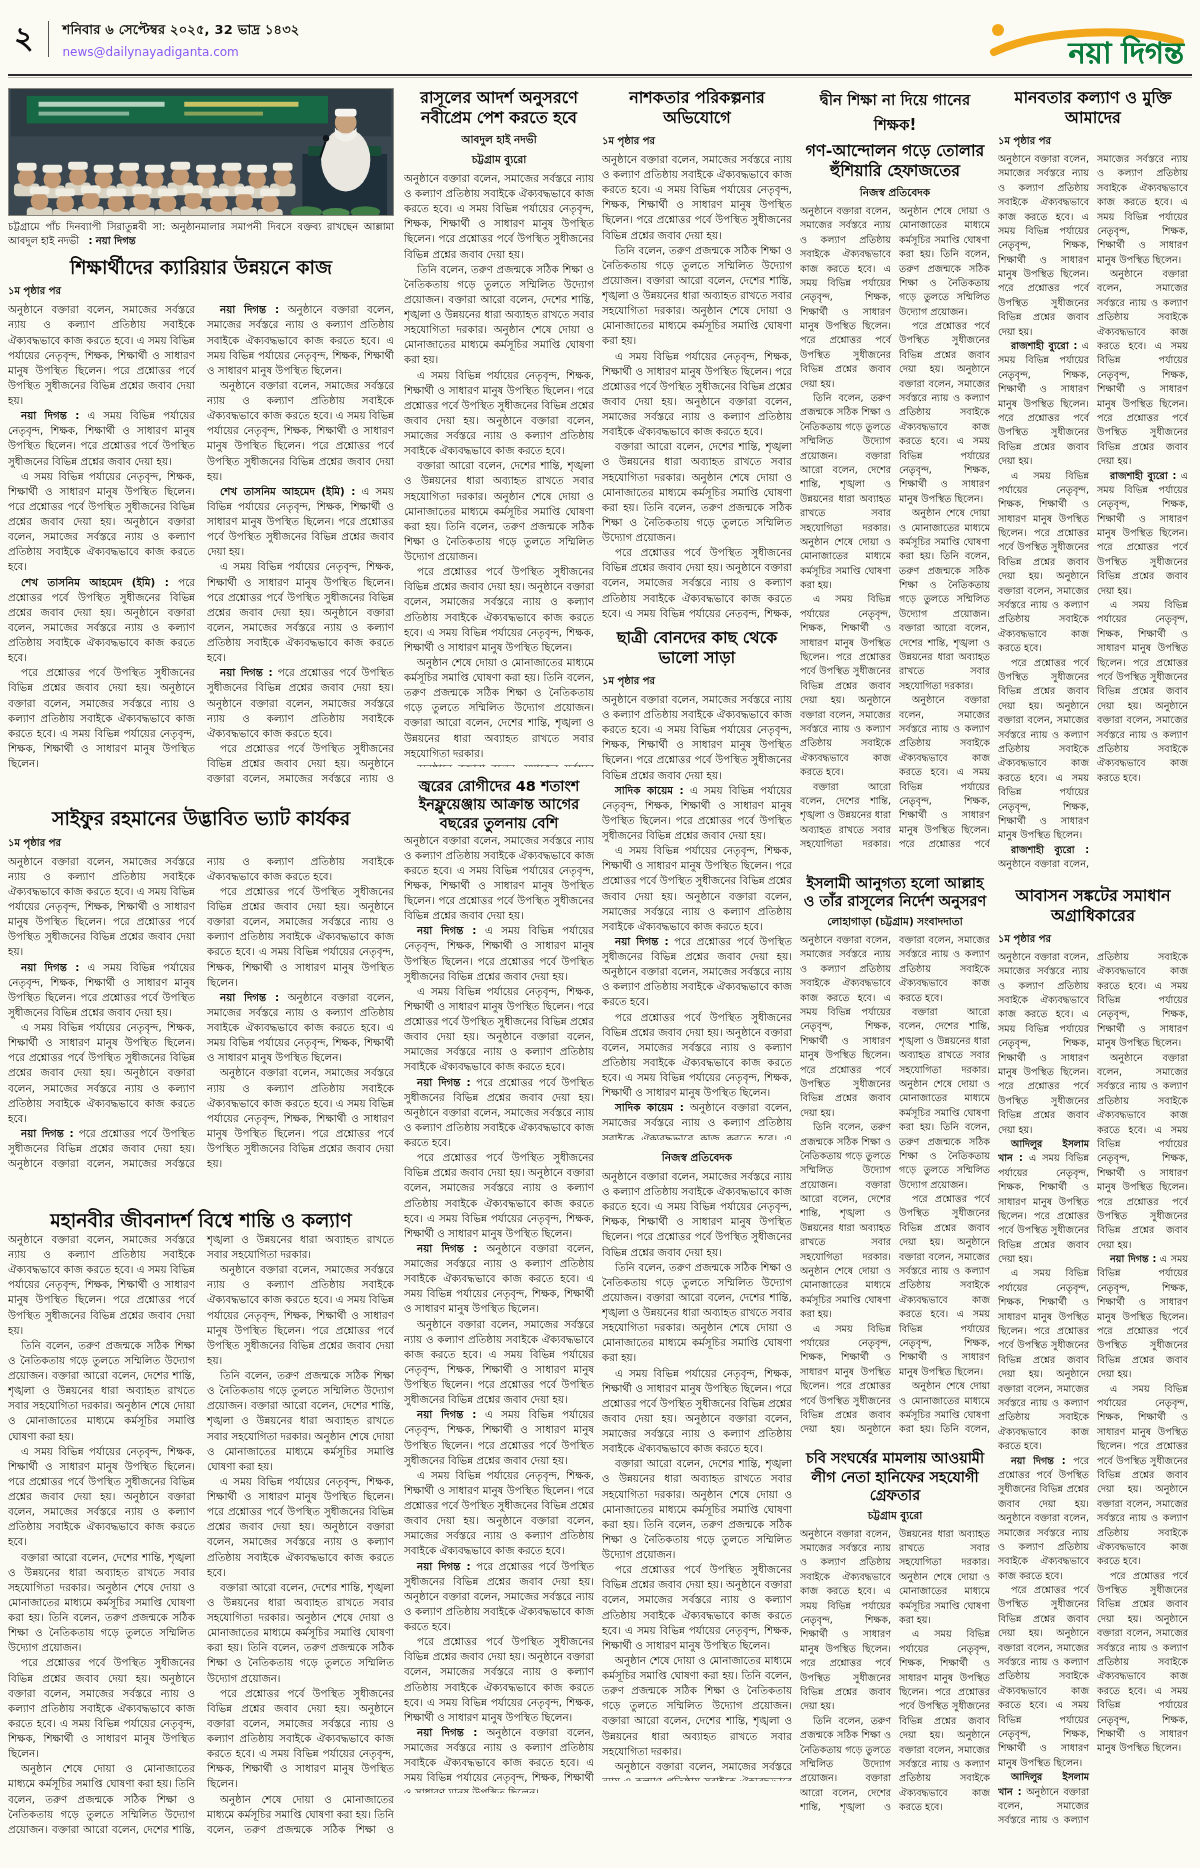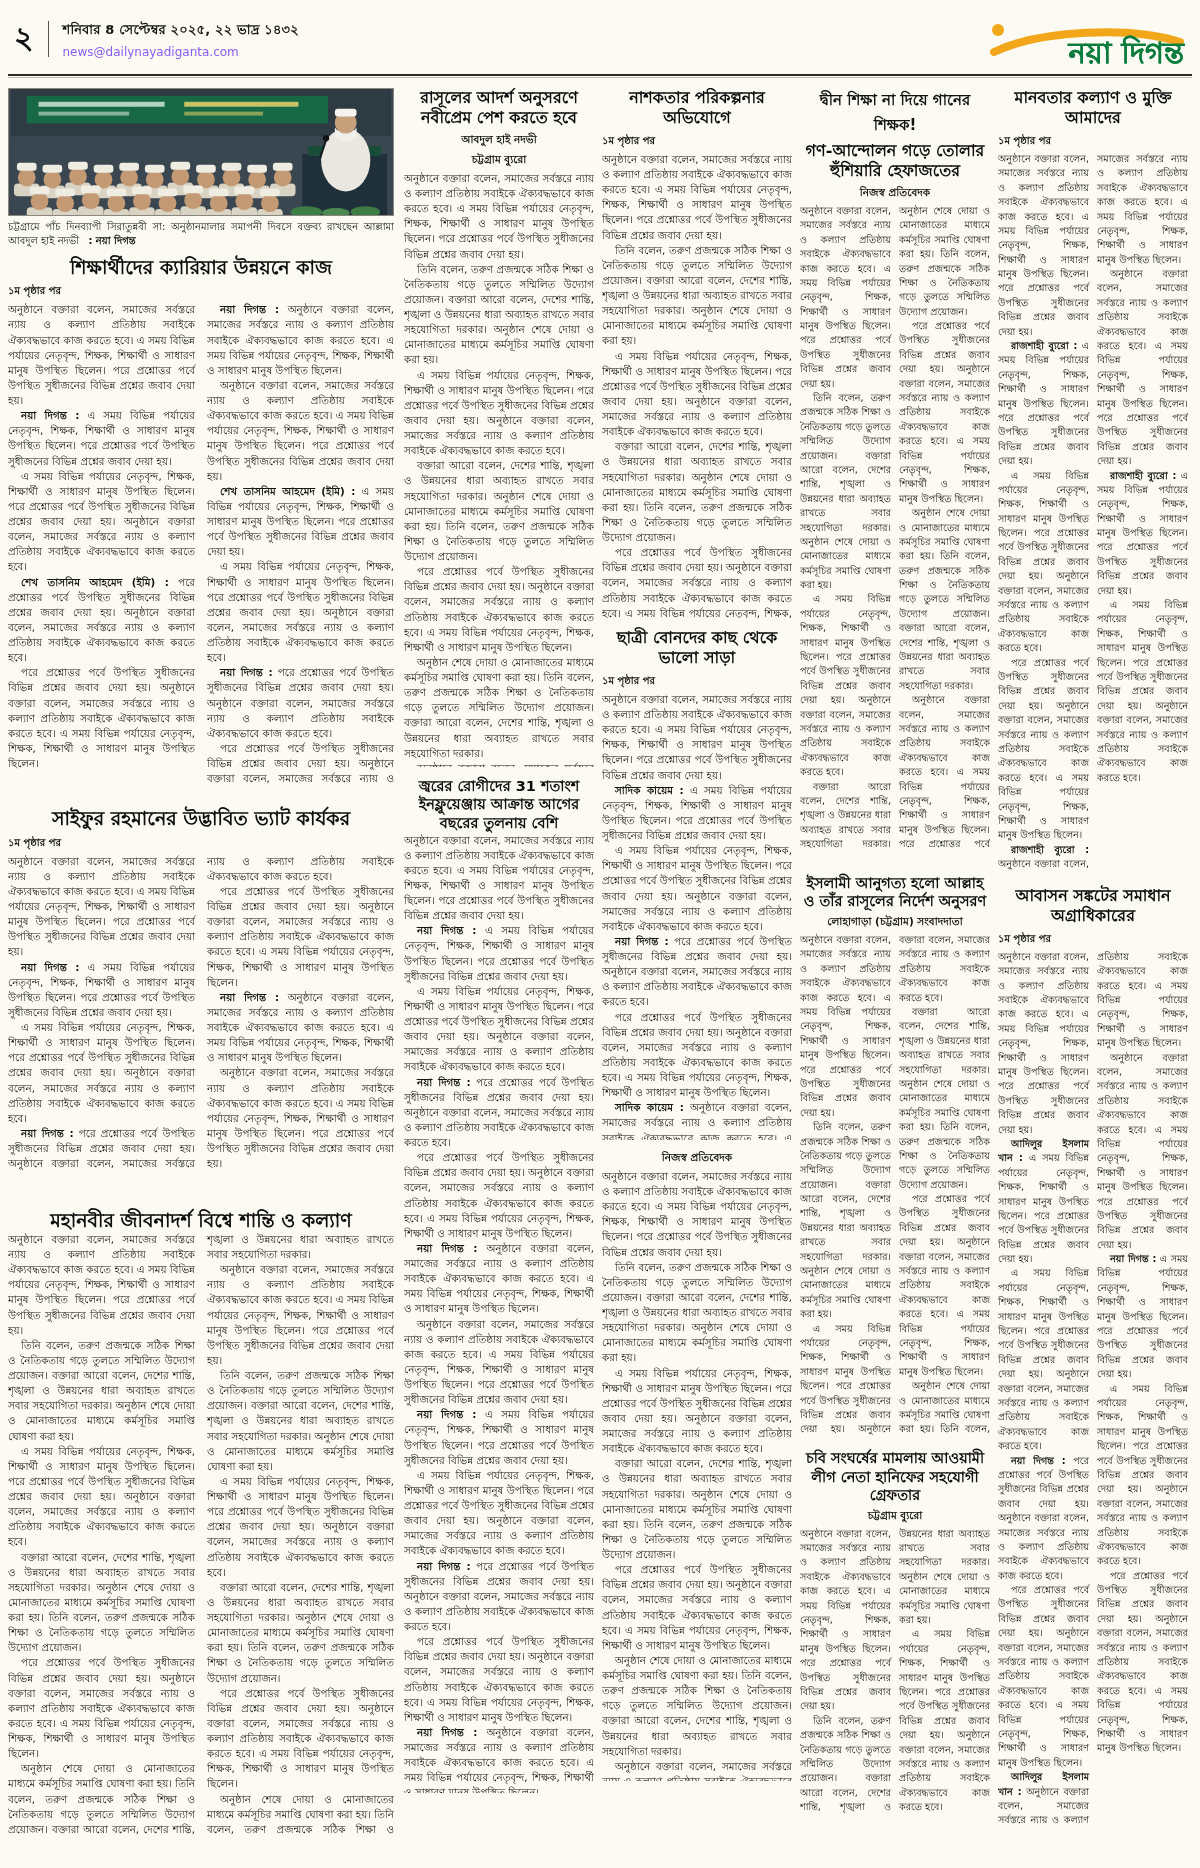--- a/index.html
+++ b/index.html
@@ -55,21 +55,21 @@
 </style>
 </head>
 <body>
 
 <div class="page">
 
   <header class="masthead">
     <div class="pageno">২</div>
     <div class="vr"></div>
     <div>
-      <div class="dateline">শনিবার 8 সেপ্টেম্বর ২০২৫, ২২ ভাদ্র ১৪৩২</div>
+      <div class="dateline">শনিবার ৬ সেপ্টেম্বর ২০২৫, 32 ভাদ্র ১৪৩২</div>
       <div class="email">news@dailynayadiganta.com</div>
     </div>
     <div class="logo">
       <svg width="210" height="54" viewBox="0 0 210 54">
         <path d="M14 40 C 60 18, 150 14, 200 30" fill="none" stroke="#f2a71b" stroke-width="8" stroke-linecap="round"></path>
         <circle cx="18" cy="18" r="6" fill="#f2a71b"></circle>
       </svg>
       <span class="logo-text">নয়া দিগন্ত</span>
     </div>
   </header>
@@ -190,21 +190,21 @@
           <p class="para">অনুষ্ঠানে বক্তারা বলেন, সমাজের সর্বস্তরে ন্যায় ও কল্যাণ প্রতিষ্ঠায় সবাইকে ঐক্যবদ্ধভাবে কাজ করতে হবে। এ সময় বিভিন্ন পর্যায়ের নেতৃবৃন্দ, শিক্ষক, শিক্ষার্থী ও সাধারণ মানুষ উপস্থিত ছিলেন। পরে প্রশ্নোত্তর পর্বে উপস্থিত সুধীজনের বিভিন্ন প্রশ্নের জবাব দেয়া হয়।</p>
           <p class="para">তিনি বলেন, তরুণ প্রজন্মকে সঠিক শিক্ষা ও নৈতিকতায় গড়ে তুলতে সম্মিলিত উদ্যোগ প্রয়োজন। বক্তারা আরো বলেন, দেশের শান্তি, শৃঙ্খলা ও উন্নয়নের ধারা অব্যাহত রাখতে সবার সহযোগিতা দরকার। অনুষ্ঠান শেষে দোয়া ও মোনাজাতের মাধ্যমে কর্মসূচির সমাপ্তি ঘোষণা করা হয়।</p>
           <p class="para">এ সময় বিভিন্ন পর্যায়ের নেতৃবৃন্দ, শিক্ষক, শিক্ষার্থী ও সাধারণ মানুষ উপস্থিত ছিলেন। পরে প্রশ্নোত্তর পর্বে উপস্থিত সুধীজনের বিভিন্ন প্রশ্নের জবাব দেয়া হয়। অনুষ্ঠানে বক্তারা বলেন, সমাজের সর্বস্তরে ন্যায় ও কল্যাণ প্রতিষ্ঠায় সবাইকে ঐক্যবদ্ধভাবে কাজ করতে হবে।</p>
           <p class="para">বক্তারা আরো বলেন, দেশের শান্তি, শৃঙ্খলা ও উন্নয়নের ধারা অব্যাহত রাখতে সবার সহযোগিতা দরকার। অনুষ্ঠান শেষে দোয়া ও মোনাজাতের মাধ্যমে কর্মসূচির সমাপ্তি ঘোষণা করা হয়। তিনি বলেন, তরুণ প্রজন্মকে সঠিক শিক্ষা ও নৈতিকতায় গড়ে তুলতে সম্মিলিত উদ্যোগ প্রয়োজন।</p>
           <p class="para">পরে প্রশ্নোত্তর পর্বে উপস্থিত সুধীজনের বিভিন্ন প্রশ্নের জবাব দেয়া হয়। অনুষ্ঠানে বক্তারা বলেন, সমাজের সর্বস্তরে ন্যায় ও কল্যাণ প্রতিষ্ঠায় সবাইকে ঐক্যবদ্ধভাবে কাজ করতে হবে। এ সময় বিভিন্ন পর্যায়ের নেতৃবৃন্দ, শিক্ষক, শিক্ষার্থী ও সাধারণ মানুষ উপস্থিত ছিলেন।</p>
           <p class="para">অনুষ্ঠান শেষে দোয়া ও মোনাজাতের মাধ্যমে কর্মসূচির সমাপ্তি ঘোষণা করা হয়। তিনি বলেন, তরুণ প্রজন্মকে সঠিক শিক্ষা ও নৈতিকতায় গড়ে তুলতে সম্মিলিত উদ্যোগ প্রয়োজন। বক্তারা আরো বলেন, দেশের শান্তি, শৃঙ্খলা ও উন্নয়নের ধারা অব্যাহত রাখতে সবার সহযোগিতা দরকার।</p>
           <p class="para">অনুষ্ঠানে বক্তারা বলেন, সমাজের সর্বস্তরে ন্যায় ও কল্যাণ প্রতিষ্ঠায় সবাইকে ঐক্যবদ্ধভাবে কাজ করতে হবে। এ সময় বিভিন্ন পর্যায়ের নেতৃবৃন্দ, শিক্ষক, শিক্ষার্থী ও সাধারণ মানুষ উপস্থিত ছিলেন। পরে প্রশ্নোত্তর পর্বে উপস্থিত সুধীজনের বিভিন্ন প্রশ্নের জবাব দেয়া হয়।</p>
         </div>
     </section>
     <section class="article">
-      <h2 class="head h-md">জ্বরের রোগীদের 31 শতাংশ ইনফ্লুয়েঞ্জায় আক্রান্ত আগের বছরের তুলনায় বেশি</h2>
+      <h2 class="head h-md">জ্বরের রোগীদের 48 শতাংশ ইনফ্লুয়েঞ্জায় আক্রান্ত আগের বছরের তুলনায় বেশি</h2>
       <div class="body" style="height:960px">
           <p class="para">অনুষ্ঠানে বক্তারা বলেন, সমাজের সর্বস্তরে ন্যায় ও কল্যাণ প্রতিষ্ঠায় সবাইকে ঐক্যবদ্ধভাবে কাজ করতে হবে। এ সময় বিভিন্ন পর্যায়ের নেতৃবৃন্দ, শিক্ষক, শিক্ষার্থী ও সাধারণ মানুষ উপস্থিত ছিলেন। পরে প্রশ্নোত্তর পর্বে উপস্থিত সুধীজনের বিভিন্ন প্রশ্নের জবাব দেয়া হয়।</p>
           <p class="para"><b class="lead">নয়া দিগন্ত :</b> এ সময় বিভিন্ন পর্যায়ের নেতৃবৃন্দ, শিক্ষক, শিক্ষার্থী ও সাধারণ মানুষ উপস্থিত ছিলেন। পরে প্রশ্নোত্তর পর্বে উপস্থিত সুধীজনের বিভিন্ন প্রশ্নের জবাব দেয়া হয়।</p>
           <p class="para">এ সময় বিভিন্ন পর্যায়ের নেতৃবৃন্দ, শিক্ষক, শিক্ষার্থী ও সাধারণ মানুষ উপস্থিত ছিলেন। পরে প্রশ্নোত্তর পর্বে উপস্থিত সুধীজনের বিভিন্ন প্রশ্নের জবাব দেয়া হয়। অনুষ্ঠানে বক্তারা বলেন, সমাজের সর্বস্তরে ন্যায় ও কল্যাণ প্রতিষ্ঠায় সবাইকে ঐক্যবদ্ধভাবে কাজ করতে হবে।</p>
           <p class="para"><b class="lead">নয়া দিগন্ত :</b> পরে প্রশ্নোত্তর পর্বে উপস্থিত সুধীজনের বিভিন্ন প্রশ্নের জবাব দেয়া হয়। অনুষ্ঠানে বক্তারা বলেন, সমাজের সর্বস্তরে ন্যায় ও কল্যাণ প্রতিষ্ঠায় সবাইকে ঐক্যবদ্ধভাবে কাজ করতে হবে।</p>
           <p class="para">পরে প্রশ্নোত্তর পর্বে উপস্থিত সুধীজনের বিভিন্ন প্রশ্নের জবাব দেয়া হয়। অনুষ্ঠানে বক্তারা বলেন, সমাজের সর্বস্তরে ন্যায় ও কল্যাণ প্রতিষ্ঠায় সবাইকে ঐক্যবদ্ধভাবে কাজ করতে হবে। এ সময় বিভিন্ন পর্যায়ের নেতৃবৃন্দ, শিক্ষক, শিক্ষার্থী ও সাধারণ মানুষ উপস্থিত ছিলেন।</p>
           <p class="para"><b class="lead">নয়া দিগন্ত :</b> অনুষ্ঠানে বক্তারা বলেন, সমাজের সর্বস্তরে ন্যায় ও কল্যাণ প্রতিষ্ঠায় সবাইকে ঐক্যবদ্ধভাবে কাজ করতে হবে। এ সময় বিভিন্ন পর্যায়ের নেতৃবৃন্দ, শিক্ষক, শিক্ষার্থী ও সাধারণ মানুষ উপস্থিত ছিলেন।</p>
           <p class="para">অনুষ্ঠানে বক্তারা বলেন, সমাজের সর্বস্তরে ন্যায় ও কল্যাণ প্রতিষ্ঠায় সবাইকে ঐক্যবদ্ধভাবে কাজ করতে হবে। এ সময় বিভিন্ন পর্যায়ের নেতৃবৃন্দ, শিক্ষক, শিক্ষার্থী ও সাধারণ মানুষ উপস্থিত ছিলেন। পরে প্রশ্নোত্তর পর্বে উপস্থিত সুধীজনের বিভিন্ন প্রশ্নের জবাব দেয়া হয়।</p>
           <p class="para"><b class="lead">নয়া দিগন্ত :</b> এ সময় বিভিন্ন পর্যায়ের নেতৃবৃন্দ, শিক্ষক, শিক্ষার্থী ও সাধারণ মানুষ উপস্থিত ছিলেন। পরে প্রশ্নোত্তর পর্বে উপস্থিত সুধীজনের বিভিন্ন প্রশ্নের জবাব দেয়া হয়।</p>
           <p class="para">এ সময় বিভিন্ন পর্যায়ের নেতৃবৃন্দ, শিক্ষক, শিক্ষার্থী ও সাধারণ মানুষ উপস্থিত ছিলেন। পরে প্রশ্নোত্তর পর্বে উপস্থিত সুধীজনের বিভিন্ন প্রশ্নের জবাব দেয়া হয়। অনুষ্ঠানে বক্তারা বলেন, সমাজের সর্বস্তরে ন্যায় ও কল্যাণ প্রতিষ্ঠায় সবাইকে ঐক্যবদ্ধভাবে কাজ করতে হবে।</p>

